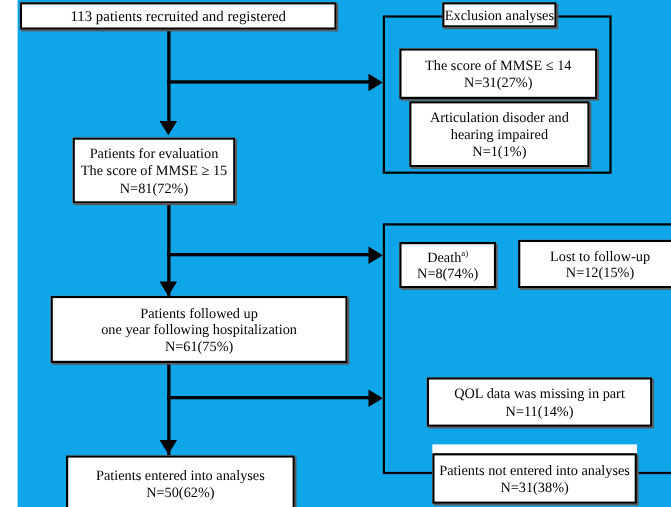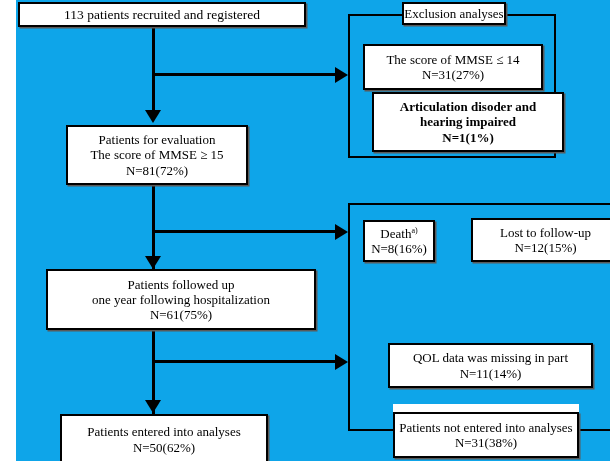--- a/index.html
+++ b/index.html
@@ -114,21 +114,21 @@
   <div class="vline" style="left:136px; top:330px; height:84px;"></div>
   <div class="arrow-down" style="left:129px; top:400px;"></div>
 
   <div class="hline" style="left:136px; top:360px; width:185px;"></div>
   <div class="arrow-right" style="left:319px; top:354px;"></div>
 
   <div class="box" style="left:2px; top:2px; width:288px; height:25px;">
     <span class="ln t-title">113 patients recruited and registered</span>
   </div>
 
-  <div class="box" style="left:50px; top:125px; width:182px; height:60px;">
+  <div class="box" style="left:50px; top:125px; width:148px; height:60px;">
     <span class="ln">Patients for evaluation</span>
     <span class="ln">The score of MMSE ≥ 15</span>
     <span class="ln">N=81(72%)</span>
   </div>
 
   <div class="box" style="left:30px; top:269px; width:270px; height:61px;">
     <span class="ln">Patients followed up</span>
     <span class="ln">one year following hospitalization</span>
     <span class="ln">N=61(75%)</span>
   </div>
@@ -140,29 +140,29 @@
 
   <div class="box" style="left:386px; top:2px; width:104px; height:23px;">
     <span class="ln">Exclusion analyses</span>
   </div>
 
   <div class="box" style="left:347px; top:44px; width:180px; height:46px;font-family:Liberation Serif, serif;">
     <span class="ln">The score of MMSE ≤ 14</span>
     <span class="ln">N=31(27%)</span>
   </div>
 
-  <div class="box" style="left:356px; top:92px; width:192px; height:60px;font-weight:bold;">
+  <div class="box" style="left:356px; top:92px; width:164px; height:60px;">
     <span class="ln">Articulation disoder and</span>
     <span class="ln">hearing impaired</span>
     <span class="ln">N=1(1%)</span>
   </div>
 
-  <div class="box" style="left:347px; top:220px; width:72px; height:42px;">
+  <div class="box" style="left:347px; top:220px; width:88px; height:42px;">
     <span class="ln"><span>Death</span><span class="sup">a)</span></span>
-    <span class="ln">N=8(16%)</span>
+    <span class="ln">N=8(74%)</span>
   </div>
 
   <div class="box" style="left:455px; top:218px; width:149px; height:44px;">
     <span class="ln">Lost to follow-up</span>
     <span class="ln">N=12(15%)</span>
   </div>
 
   <div class="box" style="left:372px; top:343px; width:205px; height:45px;">
     <span class="ln">QOL data was missing in part</span>
     <span class="ln">N=11(14%)</span>

